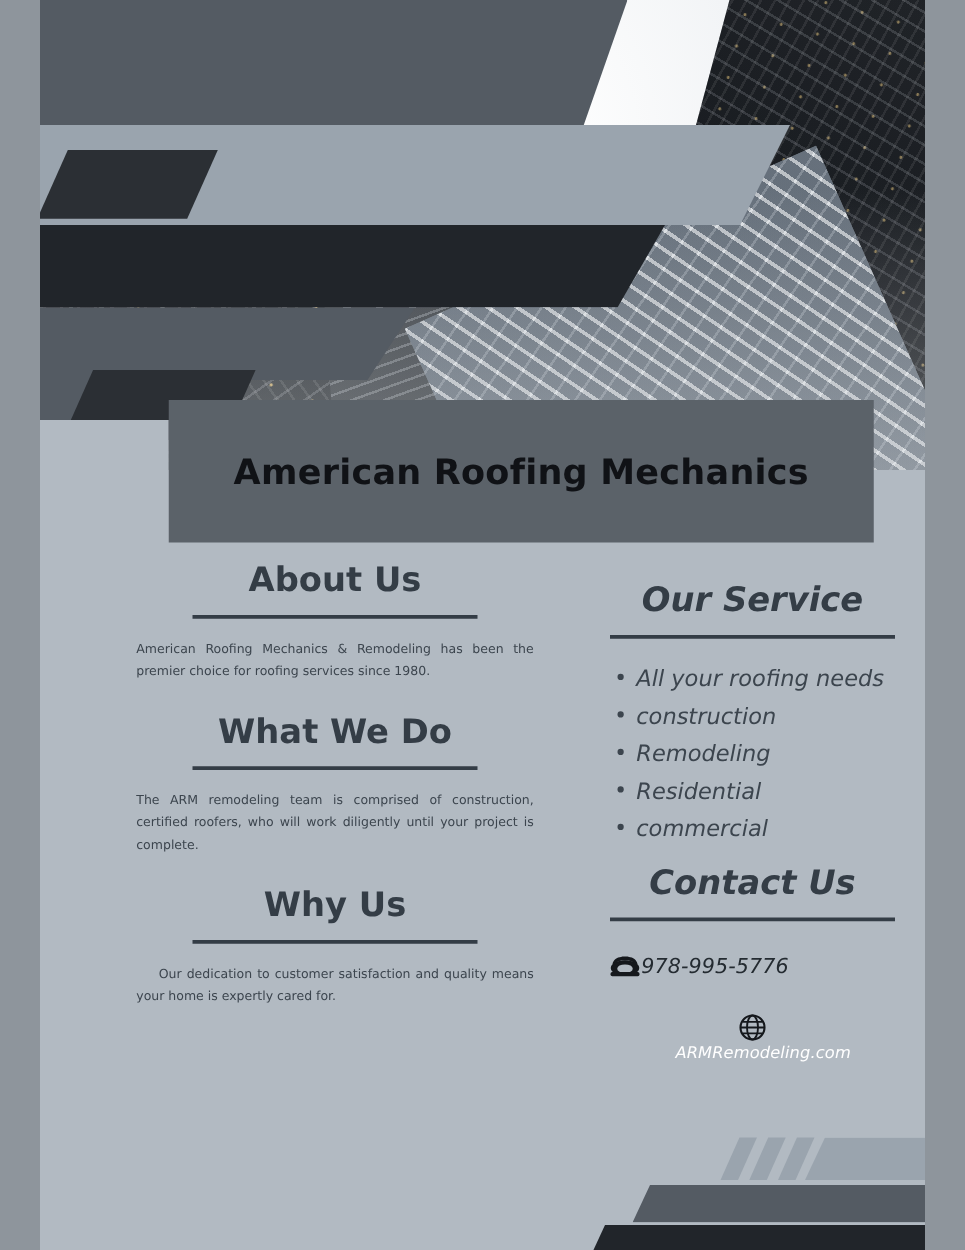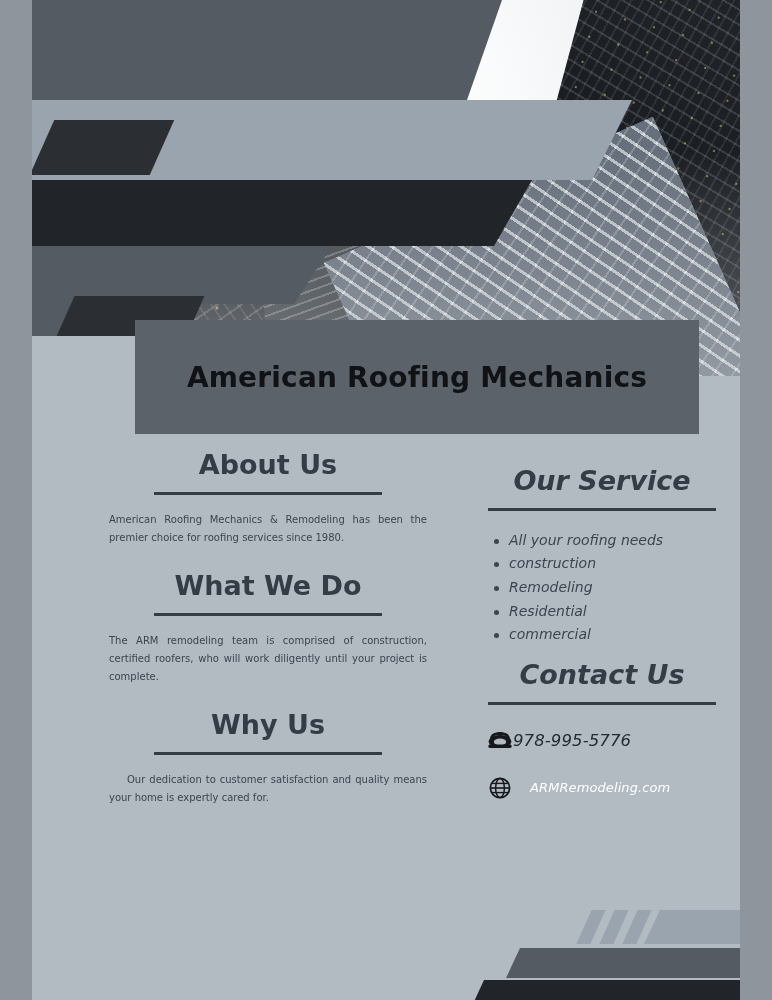--- a/index.html
+++ b/index.html
@@ -265,41 +265,41 @@
   .body-text.indent { text-indent: 18px; }
 
   ul.service-list {
     margin: 18px 0 0 0;
     padding-left: 22px;
     list-style: none;
   }
   ul.service-list li {
     position: relative;
     font-family: "DejaVu Sans", sans-serif;
-    font-size: 14px;
+    font-size: 18px;
     line-height: 1.62;
     color: #3c454e;
     text-align: justify;
     margin-bottom: 1px;
   }
   ul.service-list li::before {
     content: "";
     position: absolute;
     left: -15px; top: 10px;
     width: 5px; height: 5px;
     border-radius: 50%;
     background: #3c454e;
   }
 
   .contact-row {
     display: flex;
     align-items: center;
     margin-top: 26px;
   }
-  .contact-row.web { margin-top: 27px; }
+  .contact-row.web { margin-top: 27px; flex-direction: column; }
   .contact-icon {
     width: 26px;
     flex: 0 0 26px;
     display: flex;
     align-items: center;
     justify-content: center;
   }
   .contact-icon svg { display: block; }
   .contact-text {
     font-family: "DejaVu Sans", sans-serif;

